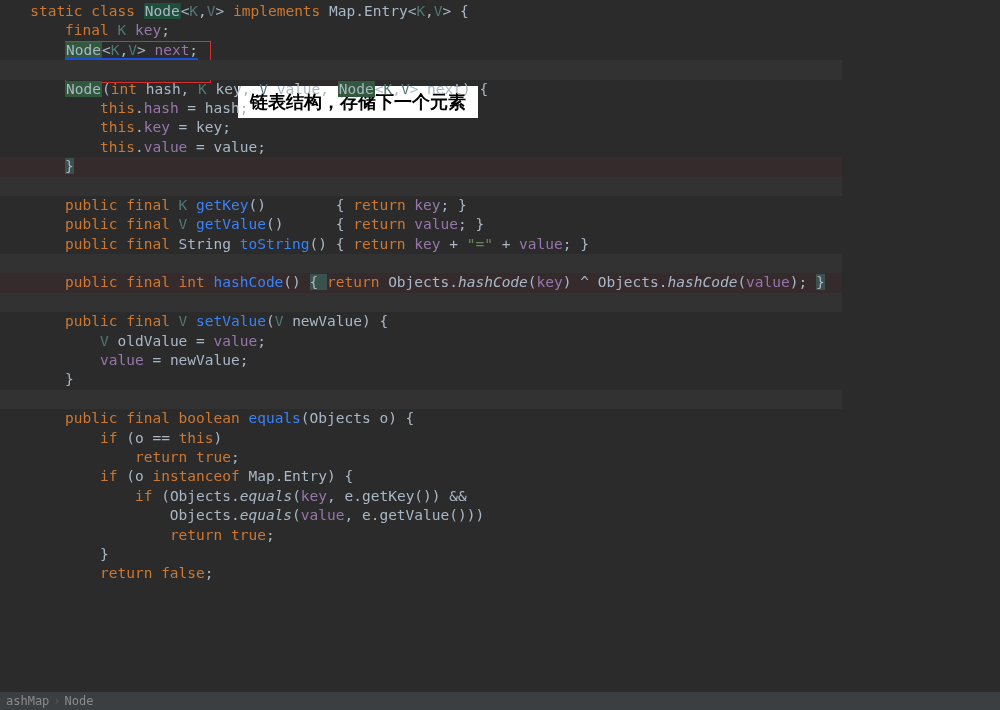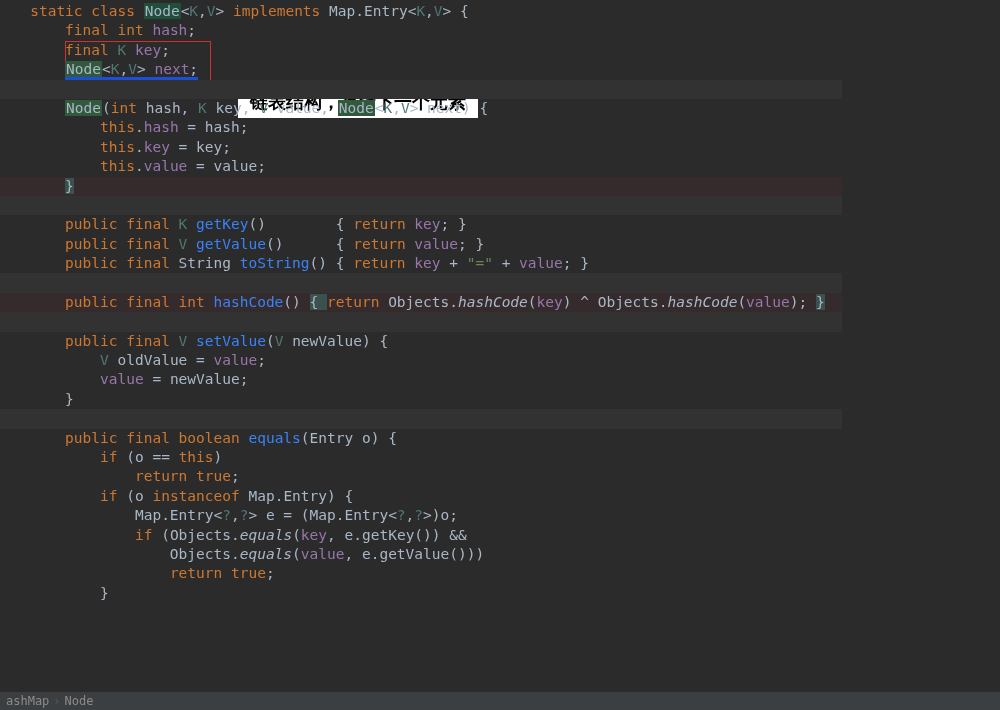--- a/index.html
+++ b/index.html
@@ -31,45 +31,44 @@
 .crumbs .sep{color:#5a5a5a;margin:0 4px}
 </style>
 </head>
 <body>
 
 <div class="editor">
 <div class="redbox"></div>
 <div class="annot">链表结构，存储下一个元素</div>
 
 <div class="line"><span>   </span><span class="kw">static class </span><span class="hl-decl">Node</span><span class="plain">&lt;</span><span class="gen">K</span><span class="plain">,</span><span class="gen">V</span><span class="plain">&gt; </span><span class="kw">implements </span><span class="plain">Map.Entry&lt;</span><span class="gen">K</span><span class="plain">,</span><span class="gen">V</span><span class="plain">&gt; {</span></div>
-<div class="line"><span>       </span><span class="kw">final int </span><span class="fld">hash</span><span class="plain">;</span></div>
 <div class="line"><span>       </span><span class="kw">final </span><span class="gen">K </span><span class="fld">key</span><span class="plain">;</span></div>
 <div class="line"><span>       </span><span class="uline"><span class="hl-use">Node</span><span class="plain">&lt;</span><span class="gen">K</span><span class="plain">,</span><span class="gen">V</span><span class="plain">&gt; </span><span class="fld">next</span><span class="plain">;</span></span></div>
 <div class="line full-grey"></div>
 <div class="line"><span>       </span><span class="hl-use">Node</span><span class="plain">(</span><span class="kw">int </span><span class="plain">hash, </span><span class="gen">K </span><span class="plain">key, </span><span class="gen">V </span><span class="plain">value, </span><span class="hl-use">Node</span><span class="plain">&lt;</span><span class="gen">K</span><span class="plain">,</span><span class="gen">V</span><span class="plain">&gt; next) {</span></div>
 <div class="line"><span>           </span><span class="kw">this</span><span class="plain">.</span><span class="fld">hash </span><span class="plain">= hash;</span></div>
 <div class="line"><span>           </span><span class="kw">this</span><span class="plain">.</span><span class="fld">key </span><span class="plain">= key;</span></div>
 <div class="line"><span>           </span><span class="kw">this</span><span class="plain">.</span><span class="fld">value </span><span class="plain">= value;</span></div>
 <div class="line full-red"><span>       </span><span class="brace-bg">}</span></div>
 <div class="line full-grey"></div>
 <div class="line"><span>       </span><span class="kw">public final </span><span class="gen">K </span><span class="mtd">getKey</span><span class="plain">()        { </span><span class="kw">return </span><span class="fld">key</span><span class="plain">; }</span></div>
 <div class="line"><span>       </span><span class="kw">public final </span><span class="gen">V </span><span class="mtd">getValue</span><span class="plain">()      { </span><span class="kw">return </span><span class="fld">value</span><span class="plain">; }</span></div>
 <div class="line"><span>       </span><span class="kw">public final </span><span class="plain">String </span><span class="mtd">toString</span><span class="plain">() { </span><span class="kw">return </span><span class="fld">key </span><span class="plain">+ </span><span class="str">"=" </span><span class="plain">+ </span><span class="fld">value</span><span class="plain">; }</span></div>
 <div class="line full-grey"></div>
 <div class="line full-red"><span>       </span><span class="kw">public final int </span><span class="mtd">hashCode</span><span class="plain">() </span><span class="brace-bg">{ </span><span class="kw">return </span><span class="plain">Objects.</span><span style="font-style:italic">hashCode</span><span class="plain">(</span><span class="fld">key</span><span class="plain">) ^ Objects.</span><span style="font-style:italic">hashCode</span><span class="plain">(</span><span class="fld">value</span><span class="plain">); </span><span class="brace-bg">}</span></div>
 <div class="line full-grey"></div>
 <div class="line"><span>       </span><span class="kw">public final </span><span class="gen">V </span><span class="mtd">setValue</span><span class="plain">(</span><span class="gen">V </span><span class="plain">newValue) {</span></div>
 <div class="line"><span>           </span><span class="gen">V </span><span class="plain">oldValue = </span><span class="fld">value</span><span class="plain">;</span></div>
 <div class="line"><span>           </span><span class="fld">value </span><span class="plain">= newValue;</span></div>
 <div class="line"><span>       }</span></div>
 <div class="line full-grey"></div>
-<div class="line"><span>       </span><span class="kw">public final boolean </span><span class="mtd">equals</span><span class="plain">(Entry o) {</span></div>
+<div class="line"><span>       </span><span class="kw">public final boolean </span><span class="mtd">equals</span><span class="plain">(Objects o) {</span></div>
 <div class="line"><span>           </span><span class="kw">if </span><span class="plain">(o == </span><span class="kw">this</span><span class="plain">)</span></div>
 <div class="line"><span>               </span><span class="kw">return true</span><span class="plain">;</span></div>
 <div class="line"><span>           </span><span class="kw">if </span><span class="plain">(o </span><span class="kw">instanceof </span><span class="plain">Map.Entry) {</span></div>
-<div class="line"><span>               Map.Entry&lt;</span><span class="gen">?</span><span class="plain">,</span><span class="gen">?</span><span class="plain">&gt; e = (Map.Entry&lt;</span><span class="gen">?</span><span class="plain">,</span><span class="gen">?</span><span class="plain">&gt;)o;</span></div>
 <div class="line"><span>               </span><span class="kw">if </span><span class="plain">(Objects.</span><span style="font-style:italic">equals</span><span class="plain">(</span><span class="fld">key</span><span class="plain">, e.getKey()) &amp;&amp;</span></div>
 <div class="line"><span>                   Objects.</span><span style="font-style:italic">equals</span><span class="plain">(</span><span class="fld">value</span><span class="plain">, e.getValue()))</span></div>
 <div class="line"><span>                   </span><span class="kw">return true</span><span class="plain">;</span></div>
 <div class="line"><span>           }</span></div>
+<div class="line"><span>           </span><span class="kw">return false</span><span class="plain">;</span></div>
 </div>
 
 <div class="crumbs"><span>ashMap</span><span class="sep">›</span><span>Node</span></div>
 
 </body></html>

